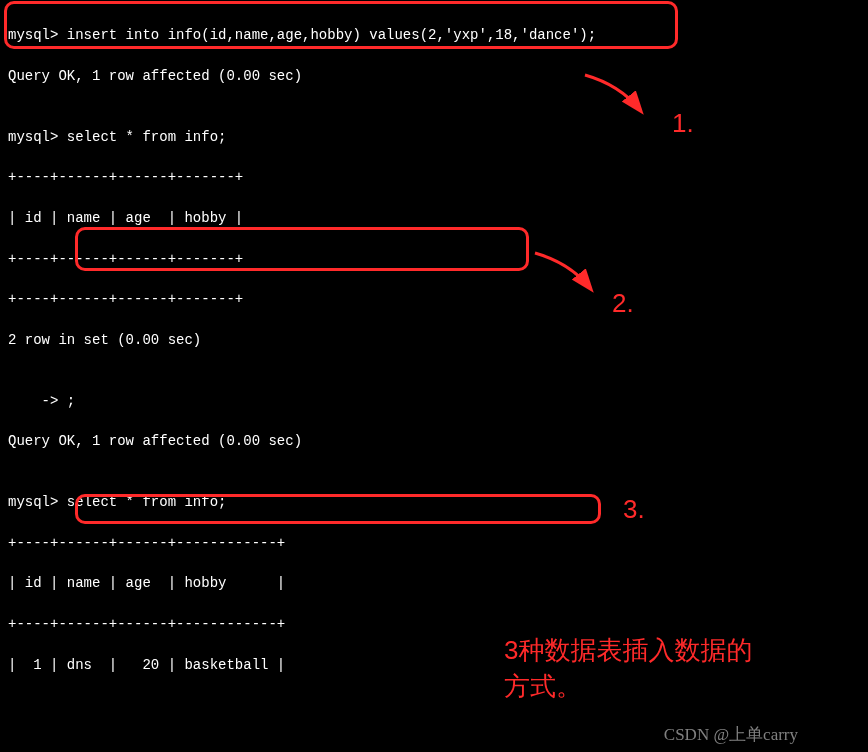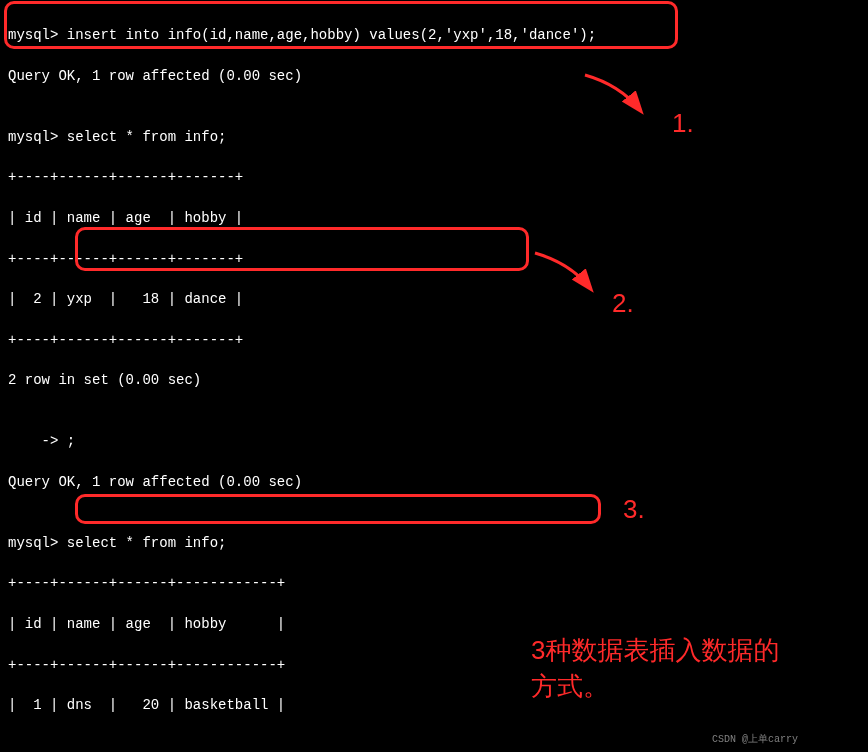--- a/index.html
+++ b/index.html
@@ -36,36 +36,35 @@
   .arrow {
     position: absolute;
     pointer-events: none;
   }
   .arrow svg { display:block; }
   .watermark {
     position: absolute;
     right: 70px;
     bottom: 6px;
     color: #808080;
-    font-family: Liberation Mono, monospace;
-    font-size: 10px;
+    font-family: Liberation Serif, serif;
+    font-size: 17px;
   }
 </style>
 </head>
 <body>
 
 <div class="terminal">
 <div class="line">mysql&gt; insert into info(id,name,age,hobby) values(2,'yxp',18,'dance');</div>
 <div class="line">Query OK, 1 row affected (0.00 sec)</div>
 <div class="line"></div>
 <div class="line">mysql&gt; select * from info;</div>
 <div class="line">+----+------+------+-------+</div>
 <div class="line">| id | name | age  | hobby |</div>
 <div class="line">+----+------+------+-------+</div>
-<div class="line">|  2 | yxp  |   18 | dance |</div>
 <div class="line">+----+------+------+-------+</div>
 <div class="line">2 row in set (0.00 sec)</div>
 <div class="line"></div>
 <div class="line">    -&gt; ;</div>
 <div class="line">Query OK, 1 row affected (0.00 sec)</div>
 <div class="line"></div>
 <div class="line">mysql&gt; select * from info;</div>
 <div class="line">+----+------+------+------------+</div>
 <div class="line">| id | name | age  | hobby      |</div>
 <div class="line">+----+------+------+------------+</div>
@@ -112,18 +111,18 @@
         </marker>
       </defs>
       <path d="M5,5 Q40,15 60,40" stroke="#ff2a2a" stroke-width="3" fill="none" marker-end="url(#ah2)"></path>
     </svg>
 </div>
 
 <div class="annot" style="left:672px; top:108px;">1.</div>
 <div class="annot" style="left:612px; top:288px;">2.</div>
 <div class="annot" style="left:623px; top:494px;">3.</div>
 
-<div class="annot" style="left:504px; top:632px; line-height:1.4;margin-left:27px;">
+<div class="annot" style="left:504px; top:632px; line-height:1.4;">
   <div>3种数据表插入数据的</div>
   <div>方式。</div>
 </div>
 
 <div class="watermark">CSDN @上单carry</div>
 
 </body></html>

